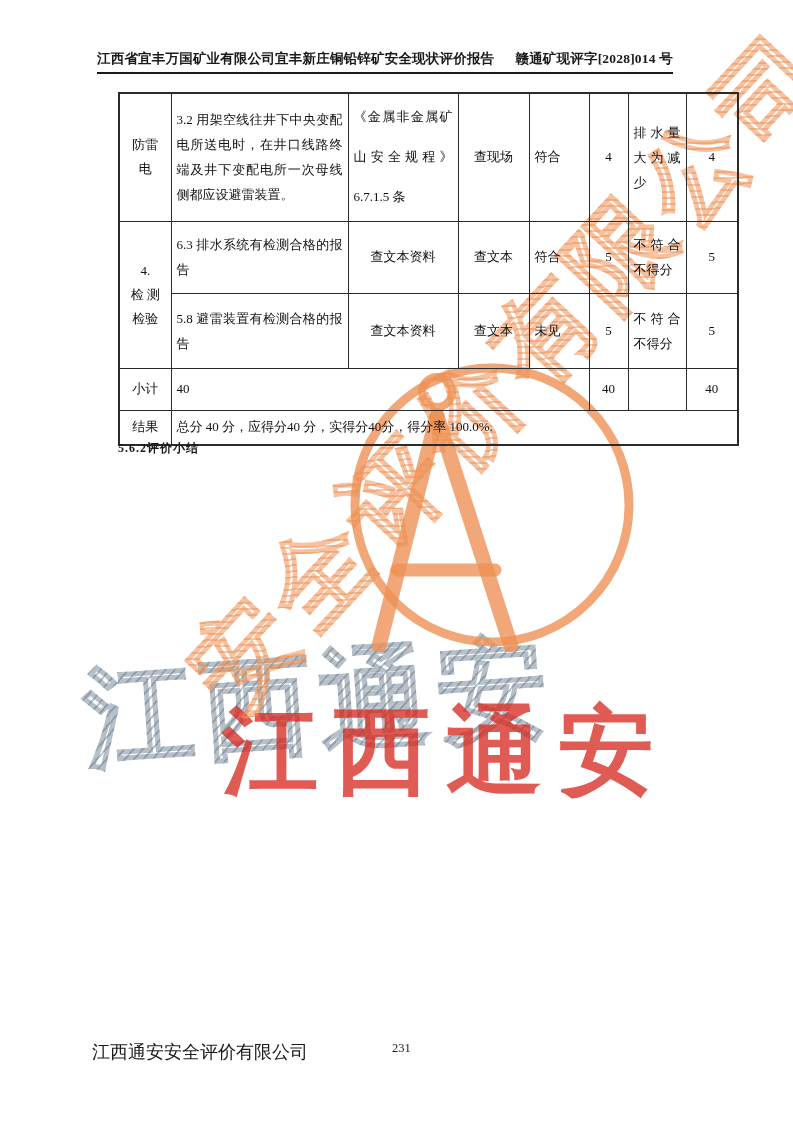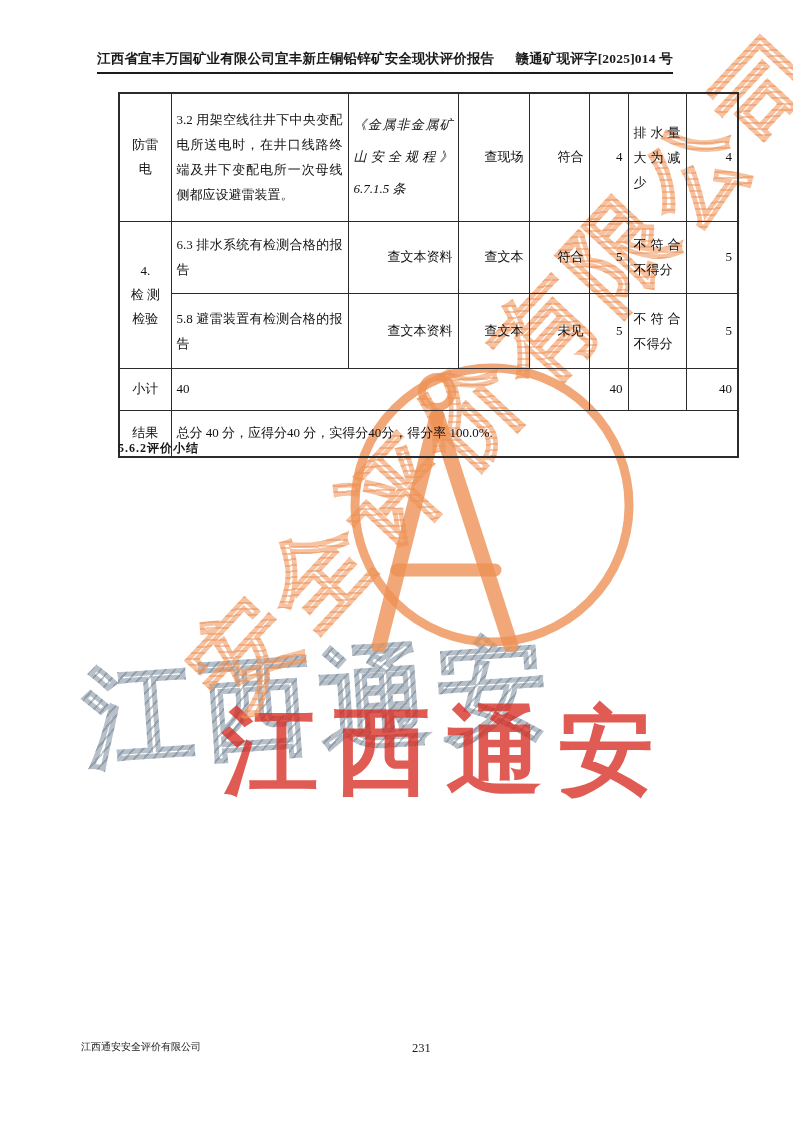--- a/index.html
+++ b/index.html
@@ -70,48 +70,48 @@
     font-size:13px; color:#111;
   }
   table.eval td {
     border:1px solid #2b2b2b; padding:2px 5px; vertical-align:middle;
     overflow:hidden;
   }
   tr.row-1 { height:128px; }
   tr.row-2 { height:72px; }
   tr.row-3 { height:75px; }
   tr.row-sub { height:42px; }
-  tr.row-res { height:47px; }
+  tr.row-res { height:35px; }
 
   td.c-cat  { text-align:center; white-space:pre-line; line-height:24px;margin-top:20px; }
   td.c-item { text-align:justify; line-height:25px; padding:4px 8px; }
-  td.c-basis{ text-align:justify; line-height:32px; padding:4px 7px;font-style:italic; }
-  td.c-mid  { text-align:right; }
-  td.c-result { text-align:right; padding-top:8px; }
+  td.c-basis{ text-align:justify; line-height:40px; padding:4px 7px; }
+  td.c-mid  { text-align:center; }
+  td.c-result { text-align:left; padding-top:8px; }
   td.c-rule { text-align:justify; line-height:25px; padding:4px 6px; }
   td.vtop { vertical-align:top; }
   td.pt12 { padding-top:12px; }
   td.c-left { text-align:left; padding-left:8px; }
 
   .sec-heading {
     position:absolute; left:118px; top:440px;
     font-size:12px; font-weight:700; letter-spacing:1px;
   }
 
   .body-text {
     position:absolute; left:118px; top:478px; width:560px;
     font-size:20px; line-height:38.5px; text-align:justify;
   }
   .body-text p { margin:0; text-indent:2em; }
 
   .doc-footer-company {
-    position:absolute; left:81px; top:1040px; font-size:10px;
+    position:absolute; left:92px; top:1040px; font-size:18px;
   }
   .doc-footer-page {
-    position:absolute; left:412px; top:1041px; font-size:12.5px;
+    position:absolute; left:392px; top:1041px; font-size:12.5px;
   }
 </style>
 </head>
 <body>
 
 <div class="page">
 
   <div class="wm-layer">
     <div class="wm-hatch">江西通安</div>
     <div class="wm-red">江西通安</div>
@@ -122,21 +122,21 @@
       <path d="M92,58 L34,288" fill="none" stroke="rgba(238,145,85,0.8)" stroke-width="15" stroke-linecap="round"></path>
       <path d="M92,58 L166,288" fill="none" stroke="rgba(238,145,85,0.8)" stroke-width="15" stroke-linecap="round"></path>
       <path d="M52,212 L150,212" fill="none" stroke="rgba(238,145,85,0.8)" stroke-width="13" stroke-linecap="round"></path>
     </svg>
   </div>
 
   <div class="content">
 
     <div class="doc-header">
       <span>江西省宜丰万国矿业有限公司宜丰新庄铜铅锌矿安全现状评价报告</span>
-      <span>赣通矿现评字[2025]014 号</span>
+      <span>赣通矿现评字[2028]014 号</span>
     </div>
 
     <table class="eval">
       <colgroup>
         <col style="width:52px">
           <col style="width:177px">
           <col style="width:110px">
           <col style="width:71px">
         <col style="width:60px">
           <col style="width:39px">

